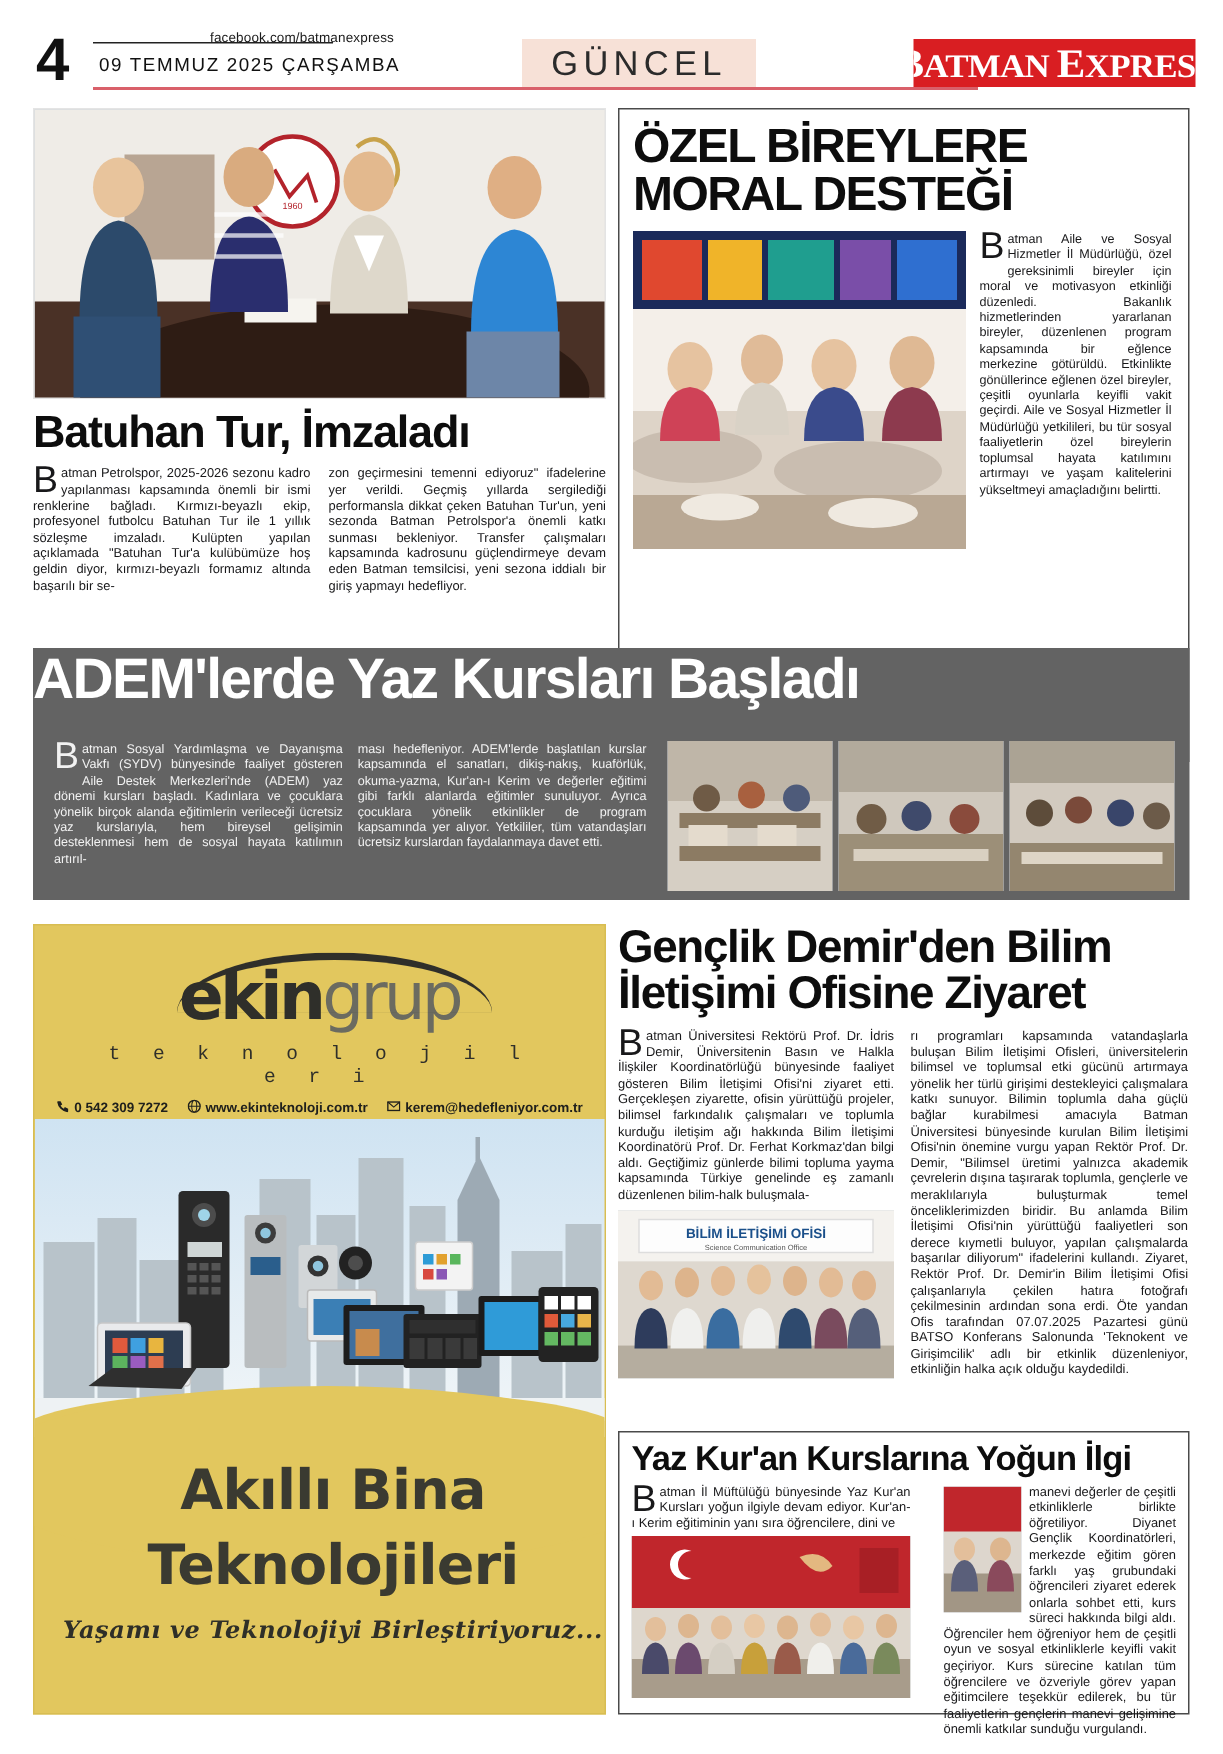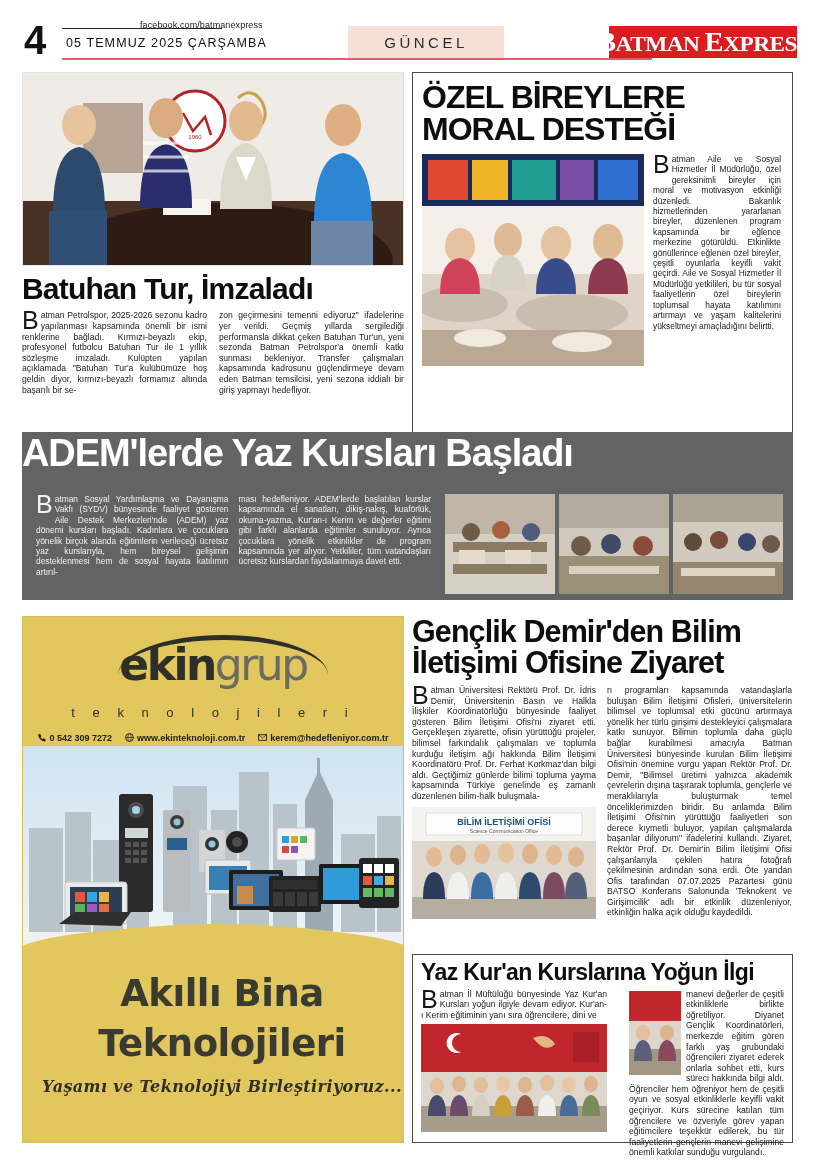--- a/index.html
+++ b/index.html
@@ -28,21 +28,21 @@
   .issue-date {
     position: absolute; left: 66px; top: 36px;
     font-size: 12.5px; letter-spacing: 1.1px; color: #111; font-weight: 400;
     font-family: "Liberation Sans", sans-serif;
   }
   .rule-red { position: absolute; left: 62px; top: 58px; width: 590px; height: 2px; background: #d9606a; }
   .section-tab {
     position: absolute; left: 348px; top: 26px; width: 156px; height: 32px;
     background: #f7e1d7; display: flex; align-items: center; justify-content: center;
   }
-  .section-tab span { font-size: 15px; letter-spacing: 3.5px; color: #2b2b2b; }
+  .section-tab span { font-size: 23px; letter-spacing: 3.5px; color: #2b2b2b; }
   .brand {
     position: absolute; right: 18px; top: 26px; width: 188px; height: 32px;
     background: #d91e22; display: flex; align-items: center; justify-content: center;
     overflow: hidden;
   }
   .brand span {
     color: #fff; font-size: 22px; font-weight: 700; letter-spacing: -0.5px;
     font-family: "Liberation Serif", serif; font-stretch: condensed;
     transform: scaleX(1.06); white-space: nowrap;
   }
@@ -106,22 +106,22 @@
     font-family: "DejaVu Sans", sans-serif;
   }
   .ad-logo .wordmark .dark { color: #2f2f2a; }
   .ad-logo .wordmark .light { color: #6b6b60; font-weight: 400; }
   .ad-logo .swoosh {
     position: absolute; left: 55px; top: -8px; width: 210px; height: 40px;
     border-top: 5px solid #2f2f2a; border-radius: 50%/100% 100% 0 0;
     border-left: 0; border-right: 0; border-bottom: 0;
   }
   .ad-logo .sub {
-    font-size: 13px; letter-spacing: 7px; color: #2f2f2a; margin-top: 18px;
-    font-family: Liberation Sans, sans-serif;
+    font-size: 13px; letter-spacing: 7px; color: #2f2f2a; margin-top: 8px;
+    font-family: Liberation Mono, monospace;
   }
   .ad-contact {
     position: relative; height: 17px; display: flex; align-items: center;
     justify-content: center; gap: 13px; font-size: 9px; font-weight: 700;
     color: #20201c;
   }
   .ad-contact .ci { display: inline-flex; align-items: center; gap: 3px; }
   .ad-photo { position: relative; width: 382px; height: 212px; overflow: hidden; }
   .ad-slogan-zone { position: relative; height: 186px; text-align: center; padding-top: 6px; padding-left: 18px; }
   .ad-arc {
@@ -166,21 +166,21 @@
 </style>
 </head>
 <body>
 
 <div class="page">
 
   <div class="masthead">
     <div class="page-number">4</div>
     <div class="rule-thin"></div>
     <div class="social-url">facebook.com/batmanexpress</div>
-    <div class="issue-date">05 TEMMUZ 2025 ÇARŞAMBA</div>
+    <div class="issue-date">09 TEMMUZ 2025 ÇARŞAMBA</div>
     <div class="rule-red"></div>
     <div class="section-tab">
       <span>GÜNCEL</span>
     </div>
     <div class="brand">
       <span><i class="cap" style="font-style:normal">B</i><i style="font-style:normal">ATMAN</i>&nbsp;<i class="cap" style="font-style:normal">E</i><i style="font-style:normal">XPRESS</i></span>
     </div>
   </div>
 
   <div class="art-batuhan">

